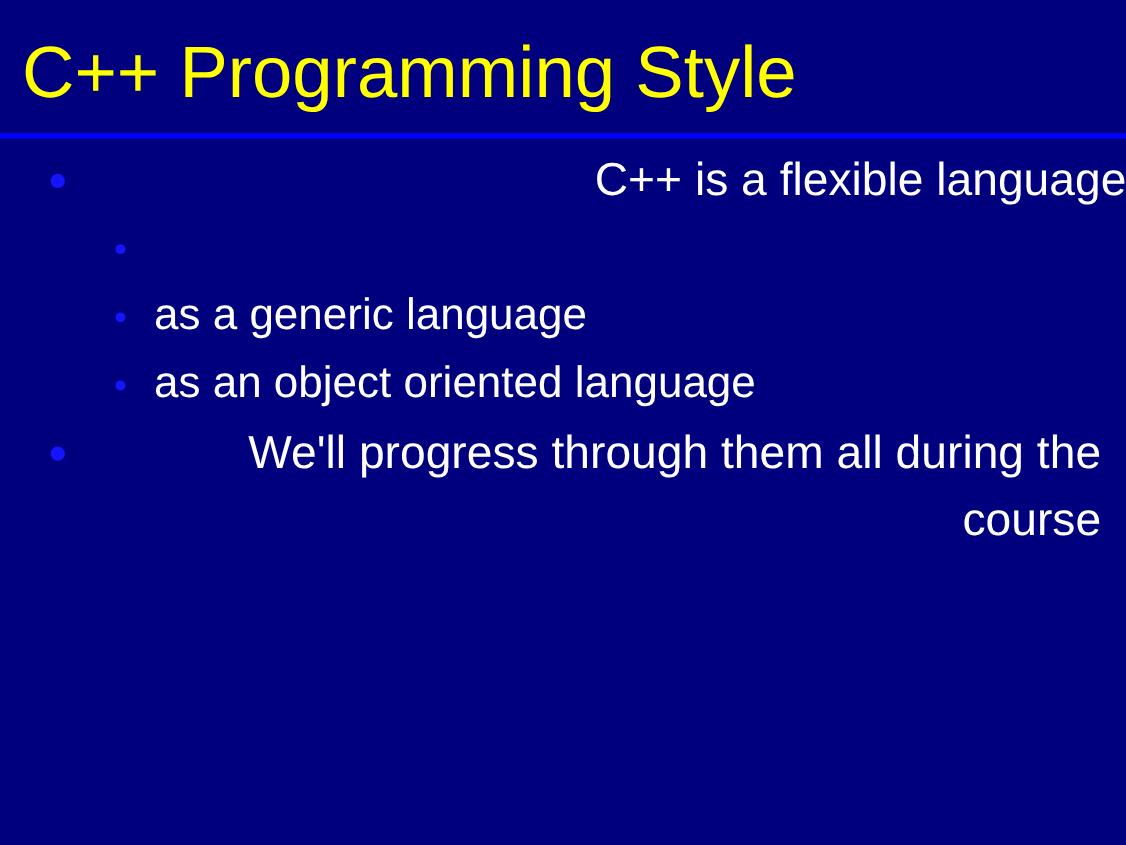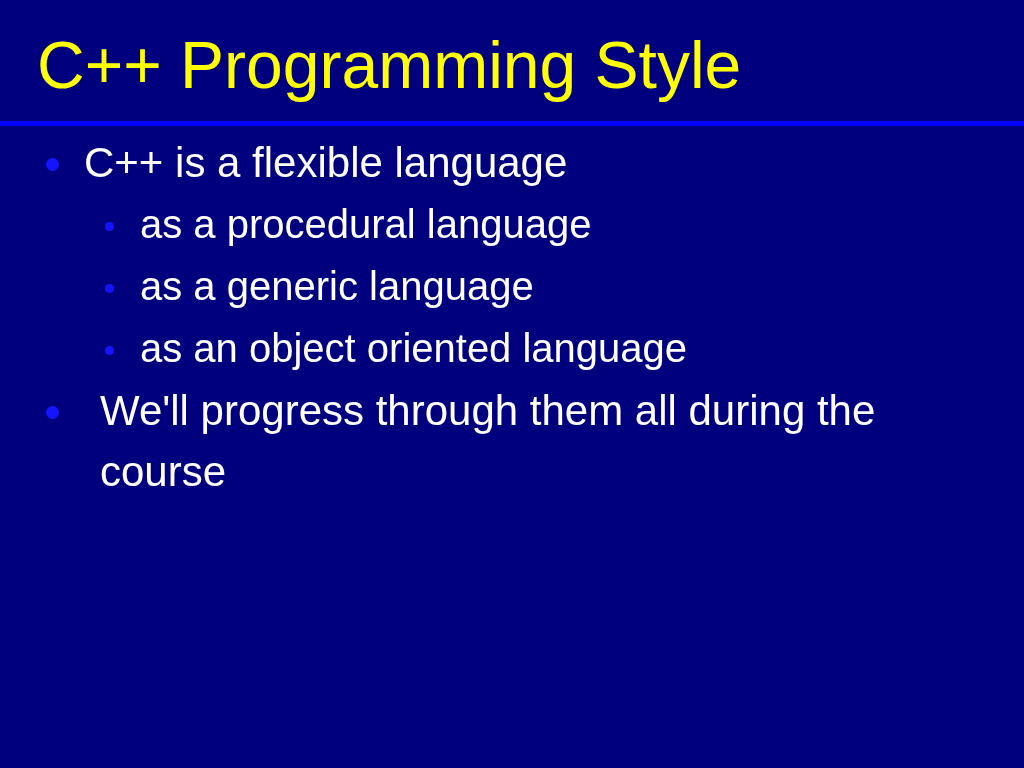--- a/index.html
+++ b/index.html
@@ -24,21 +24,20 @@
     box-sizing: border-box;
   }
 
   
   .title-area {
     position: absolute;
     left: 0;
     top: 0;
     width: 880px;
     height: 122px;
-    margin-left: 17px;
   }
   .slide-title {
     position: absolute;
     left: 20px;
     top: 28px;
     margin: 0;
     font-size: 66px;
     line-height: 74px;
     font-weight: normal;
     color: #ffff00;
@@ -63,22 +62,23 @@
     width: 1024px;
   }
 
   .bullet-row {
     position: relative;
     display: block;
   }
 
   
   .level1 {
-    padding-left: 84px;
+    padding-left: 105px;
     min-height: 62px;
+    text-align: right;
   }
   .level1 .bullet-dot {
     position: absolute;
     left: 46px;
     top: 26px;
     width: 13px;
     height: 13px;
     border-radius: 50%;
     background: #1414ff;
   }
@@ -130,21 +130,20 @@
 
   <div class="body-area">
 
     <div class="bullet-row level1">
       <span class="bullet-dot"></span>
       <span class="bullet-text">C++ is a flexible language</span>
     </div>
 
     <div class="bullet-row level2">
       <span class="bullet-dot"></span>
-      <span class="bullet-text">as a procedural language</span>
     </div>
 
 
     <div class="bullet-row level2">
       <span class="bullet-dot"></span>
       <span class="bullet-text">as a generic language</span>
     </div>
 
     <div class="bullet-row level2">
       <span class="bullet-dot"></span>

